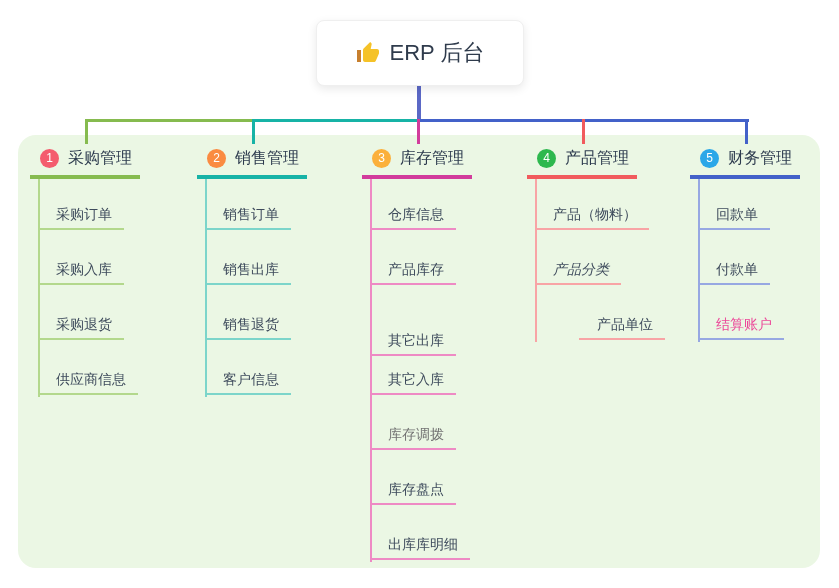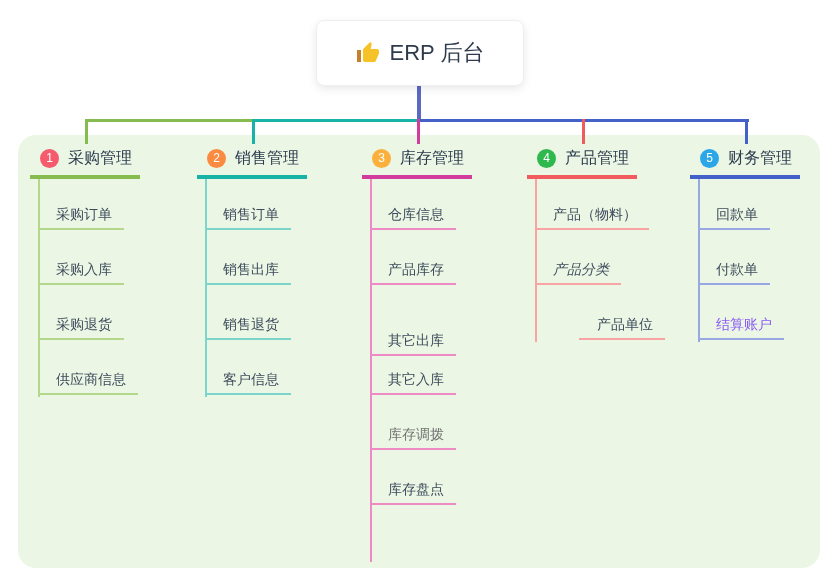--- a/index.html
+++ b/index.html
@@ -80,31 +80,32 @@
       <span class="badge" style="background: rgb(251, 176, 59);">3</span>
       <span>库存管理</span>
     </div>
     <div class="vline" style="left: 370px; top: 179px; width: 2px; height: 383px; background: rgb(238, 138, 196);"></div>
     <div class="child-node" style="left: 370px; top: 206px; border-bottom-color: rgb(238, 138, 196); color: rgb(62, 75, 92);">仓库信息</div>
     <div class="child-node" style="left: 370px; top: 261px; border-bottom-color: rgb(238, 138, 196); color: rgb(62, 75, 92);">产品库存</div>
     <div class="child-node" style="left: 370px; top: 316px; border-bottom-color: rgb(238, 138, 196); color: rgb(62, 75, 92); margin-top: 16px;">其它出库</div>
     <div class="child-node" style="left: 370px; top: 371px; border-bottom-color: rgb(238, 138, 196); color: rgb(62, 75, 92);">其它入库</div>
     <div class="child-node" style="left: 370px; top: 426px; border-bottom-color: rgb(238, 138, 196); color: #737373;">库存调拨</div>
     <div class="child-node" style="left: 370px; top: 481px; border-bottom-color: rgb(238, 138, 196); color: rgb(62, 75, 92);">库存盘点</div>
+    <div class="child-node" style="left: 370px; top: 536px; border-bottom-color: rgb(238, 138, 196); color: rgb(62, 75, 92);">出库库明细</div>
     <div class="vline" style="left: 582px; top: 119px; width: 3px; height: 25px; background: rgb(241, 91, 93);"></div>
     <div class="branch-node" style="left: 527px; top: 145px; border-bottom-color: rgb(241, 91, 93); color: rgb(45, 59, 78);">
       <span class="badge" style="background: rgb(46, 184, 78);">4</span>
       <span>产品管理</span>
     </div>
     <div class="vline" style="left: 535px; top: 179px; width: 2px; height: 163px; background: rgb(248, 164, 165);"></div>
     <div class="child-node" style="left: 535px; top: 206px; border-bottom-color: rgb(248, 164, 165); color: rgb(62, 75, 92);">产品（物料）</div>
     <div class="child-node" style="left: 535px; top: 261px; border-bottom-color: rgb(248, 164, 165); color: rgb(62, 75, 92); font-style: italic;">产品分类</div>
     <div class="child-node" style="left: 535px; top: 316px; border-bottom-color: rgb(248, 164, 165); color: rgb(62, 75, 92); margin-left: 44px;">产品单位</div>
     <div class="vline" style="left: 745px; top: 119px; width: 3px; height: 25px; background: rgb(67, 97, 201);"></div>
     <div class="branch-node" style="left: 690px; top: 145px; border-bottom-color: rgb(67, 97, 201); color: rgb(45, 59, 78);">
       <span class="badge" style="background: rgb(43, 167, 232);">5</span>
       <span>财务管理</span>
     </div>
     <div class="vline" style="left: 698px; top: 179px; width: 2px; height: 163px; background: rgb(151, 168, 226);"></div>
     <div class="child-node" style="left: 698px; top: 206px; border-bottom-color: rgb(151, 168, 226); color: rgb(62, 75, 92);">回款单</div>
     <div class="child-node" style="left: 698px; top: 261px; border-bottom-color: rgb(151, 168, 226); color: rgb(62, 75, 92);">付款单</div>
-    <div class="child-node" style="left: 698px; top: 316px; border-bottom-color: rgb(151, 168, 226); color: #8b5cf6;">结算账户</div>
+    <div class="child-node" style="left: 698px; top: 316px; border-bottom-color: rgb(151, 168, 226); color: #ec4899;">结算账户</div>
   </div>
 
 </body></html>

